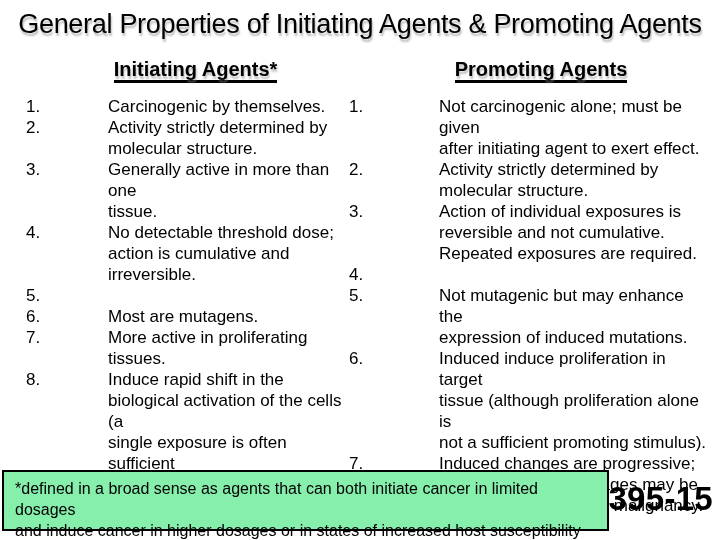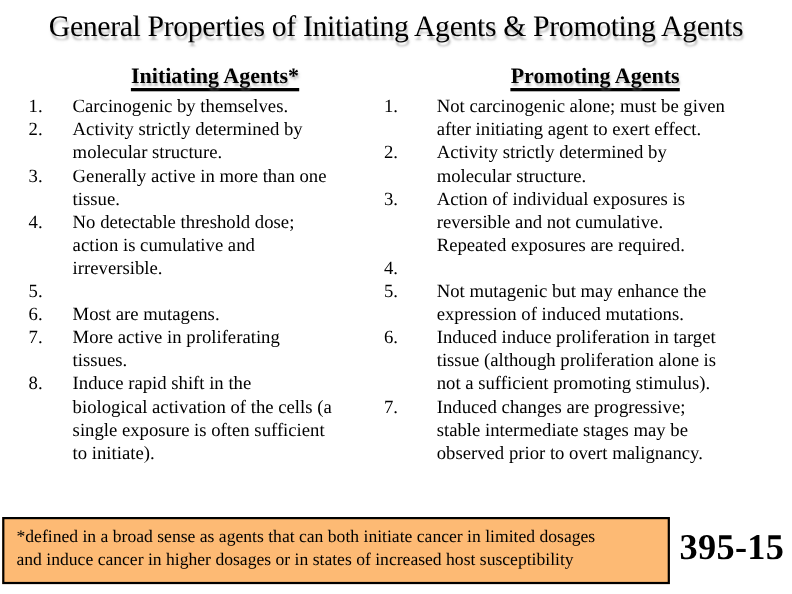--- a/index.html
+++ b/index.html
@@ -2,21 +2,21 @@
 <html><head>
 <meta charset="utf-8">
 <style>
   html, body { margin: 0; padding: 0; background: #ffffff; }
   .slide {
     position: relative;
     width: 720px;
     height: 540px;
     background: #ffffff;
     color: #000000;
-    font-family: Liberation Serif, serif;
+    font-family: Liberation Sans, sans-serif;
     overflow: hidden;
   }
   .slide-title {
     position: absolute;
     top: 9px;
     left: 0;
     width: 100%;
     text-align: center;
     font-size: 27px;
     letter-spacing: -0.3px;
@@ -24,39 +24,39 @@
     text-shadow: 1px 3px 2px rgba(130,130,130,0.55);
   }
   .col { position: absolute; top: 57px; }
   .col-left  { left: 26px;  width: 321px; }
   .col-right { left: 349px; width: 358px; }
   .col-header {
     text-align: center;
     font-size: 20px;
     font-weight: bold;
     line-height: 1.2;
-    margin-bottom: 5px;
+    margin-bottom: 15px;
     text-shadow: 1px 3px 2px rgba(130,130,130,0.5);
   }
   .col-left .col-header { padding-left: 18px; }
   .col-right .col-header { padding-left: 26px; }
   .col-header .hdr-text { border-bottom: 3px solid #000; padding-bottom: 0px; }
   .list-item { display: flex; font-size: 17px; line-height: 21px; }
   .list-item .num { flex: 0 0 auto; }
   .col-left  .list-item .num { width: 40px; }
   .col-right .list-item .num { width: 48px; }
-  .list-item .txt { flex: 1 1 auto; white-space: pre-line; }
+  .list-item .txt { flex: 1 1 auto; white-space: pre-line; margin-left: 42px; }
   .footnote-box {
     position: absolute;
     left: 2px;
     top: 470px;
     width: 607px;
     height: 61px;
     box-sizing: border-box;
-    background: #fdba74;
+    background: #86efac;
     border: 2px solid #000000;
     padding: 6px 10px 0 11px;
     font-size: 16px;
     line-height: 21px;
   }
   .footnote-box .footnote-text { white-space: pre-line; }
   .page-number {
     position: absolute;
     top: 480px;
     right: 7px;

